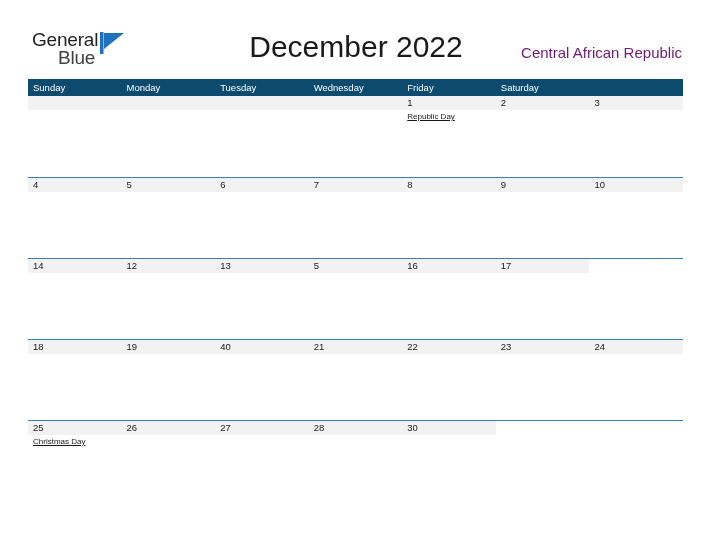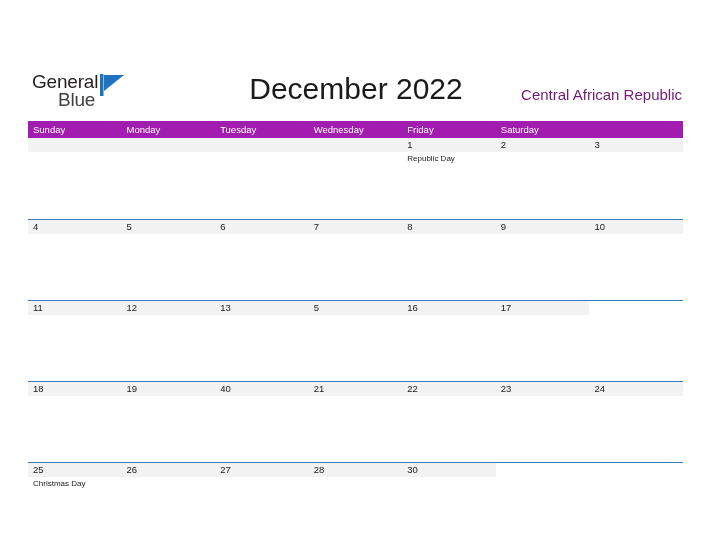--- a/index.html
+++ b/index.html
@@ -8,21 +8,20 @@
     height: 550px;
     background: #ffffff;
     font-family: "Liberation Sans", sans-serif;
     overflow: hidden;
   }
   .page {
     position: relative;
     width: 712px;
     height: 404px;
     background: #ffffff;
-    margin-top: 42px;
   }
 
   
   .header {
     position: absolute;
     left: 0; top: 0;
     width: 712px;
     height: 78px;
   }
 
@@ -90,21 +89,21 @@
     position: absolute;
     left: 28px;
     top: 79px;
     width: 655px;
   }
 
   .weekday-row {
     display: flex;
     width: 655px;
     height: 17px;
-    background: #a21caf;
+    background: #0c4a6e;
   }
   .weekday-cell {
     width: 93.571px;
     height: 17px;
     color: #ffffff;
     font-size: 9.5px;
     line-height: 17px;
     padding-left: 5px;
     white-space: nowrap;
     overflow: hidden;
@@ -146,20 +145,21 @@
     position: absolute;
     left: 5px;
     top: 15px;
     width: 88px;
   }
   .day-event {
     font-size: 8px;
     line-height: 11px;
     color: #1a1a1a;
     white-space: nowrap;
+    text-decoration: underline;
   }
 </style>
 </head>
 <body>
 
 <div class="page">
 
   <div class="header">
 
     <div class="logo">
@@ -246,21 +246,21 @@
             <div class="day-num">9</div>
           </div>
           <div class="day-cell">
             <div class="day-band"></div>
             <div class="day-num">10</div>
           </div>
         </div>
         <div class="week-row">
           <div class="day-cell">
             <div class="day-band"></div>
-            <div class="day-num">11</div>
+            <div class="day-num">14</div>
           </div>
           <div class="day-cell">
             <div class="day-band"></div>
             <div class="day-num">12</div>
           </div>
           <div class="day-cell">
             <div class="day-band"></div>
             <div class="day-num">13</div>
           </div>
           <div class="day-cell">

